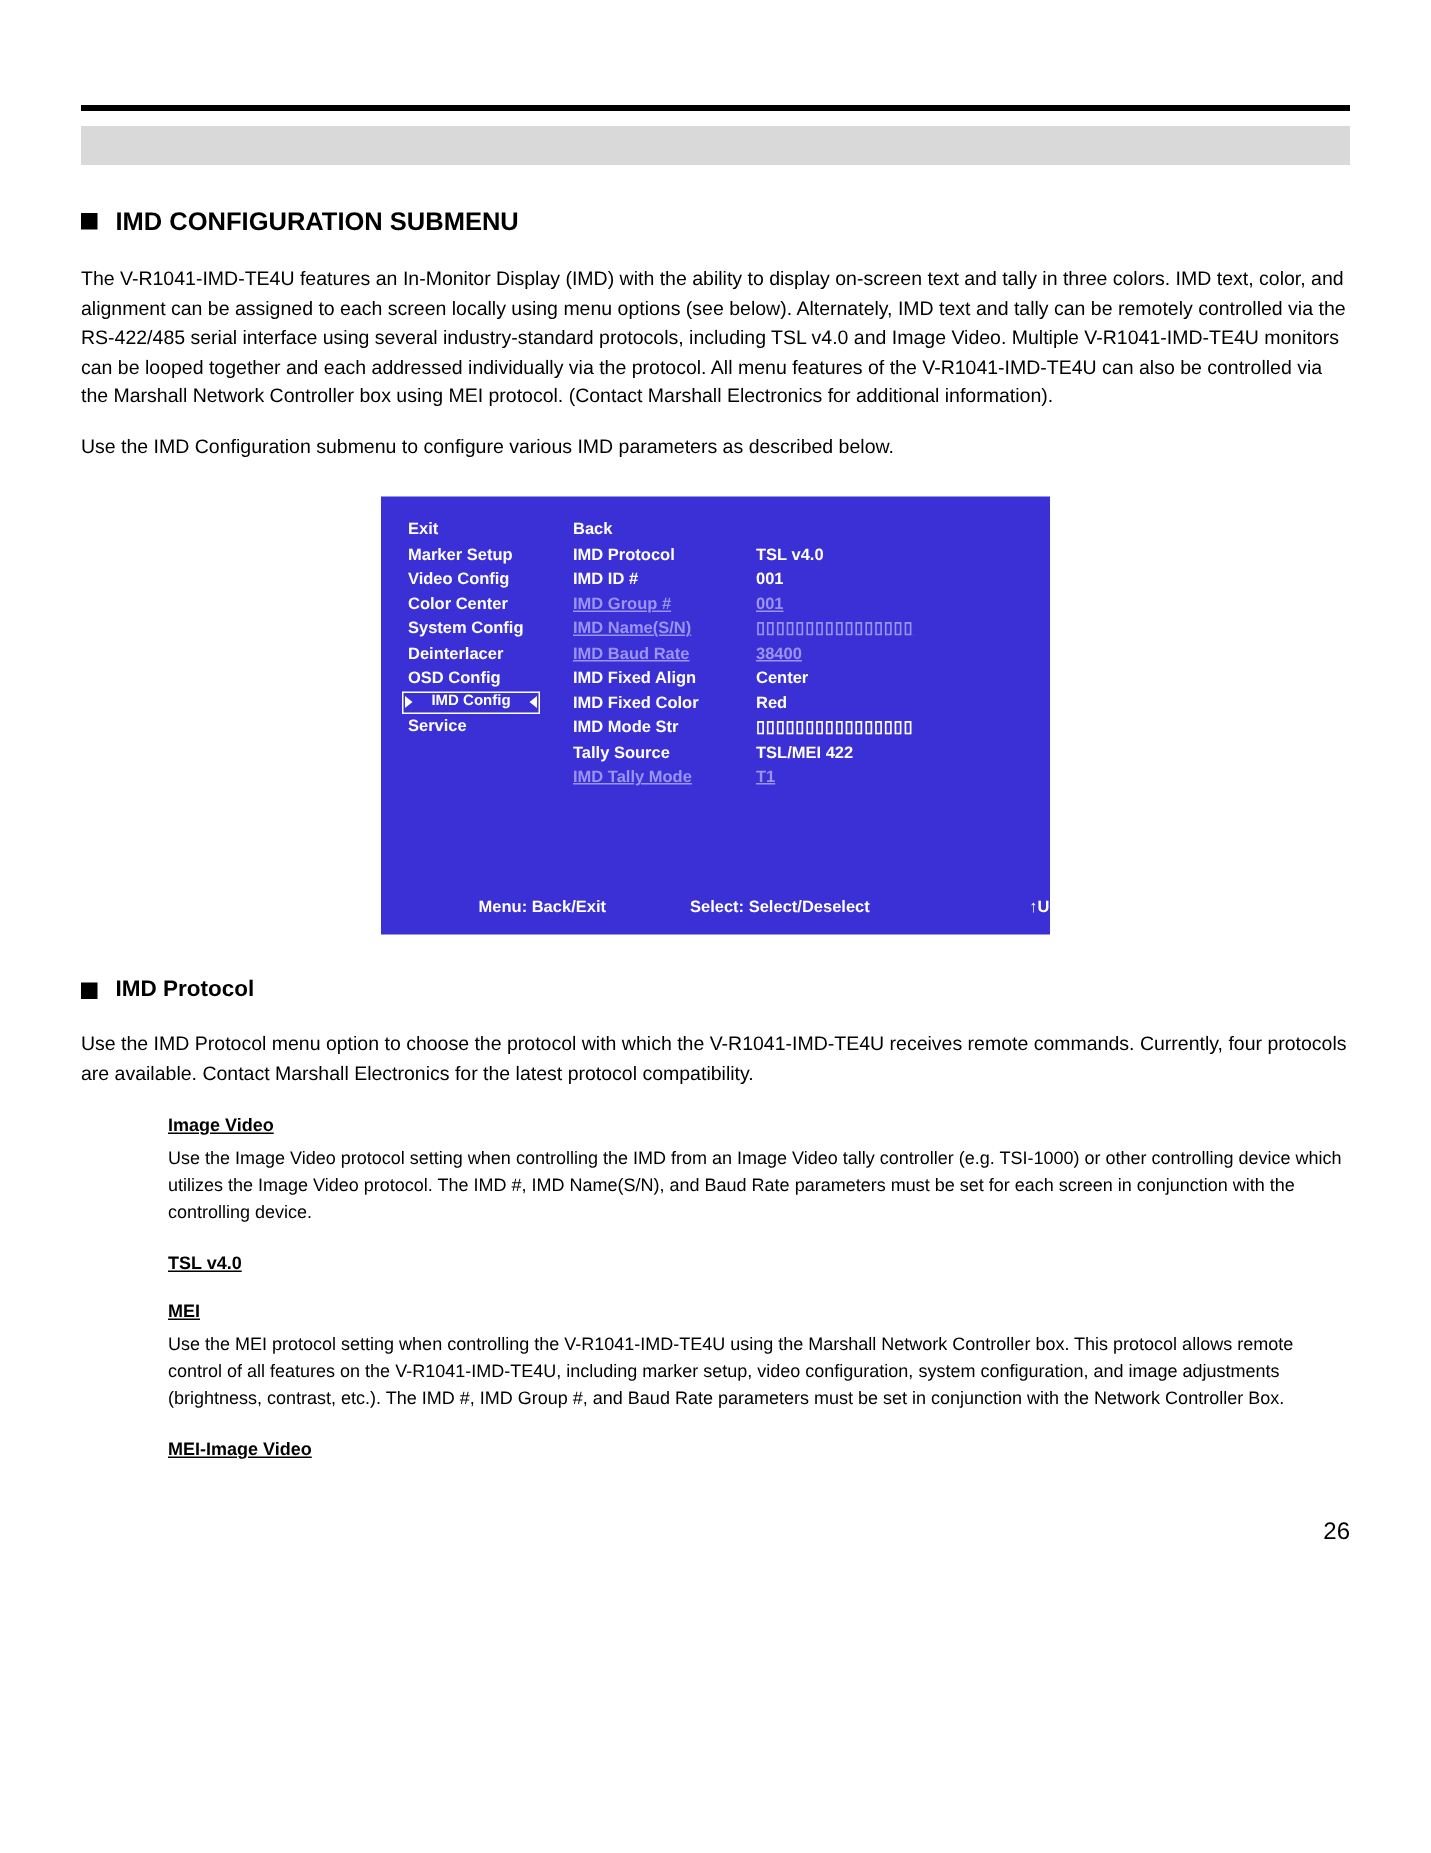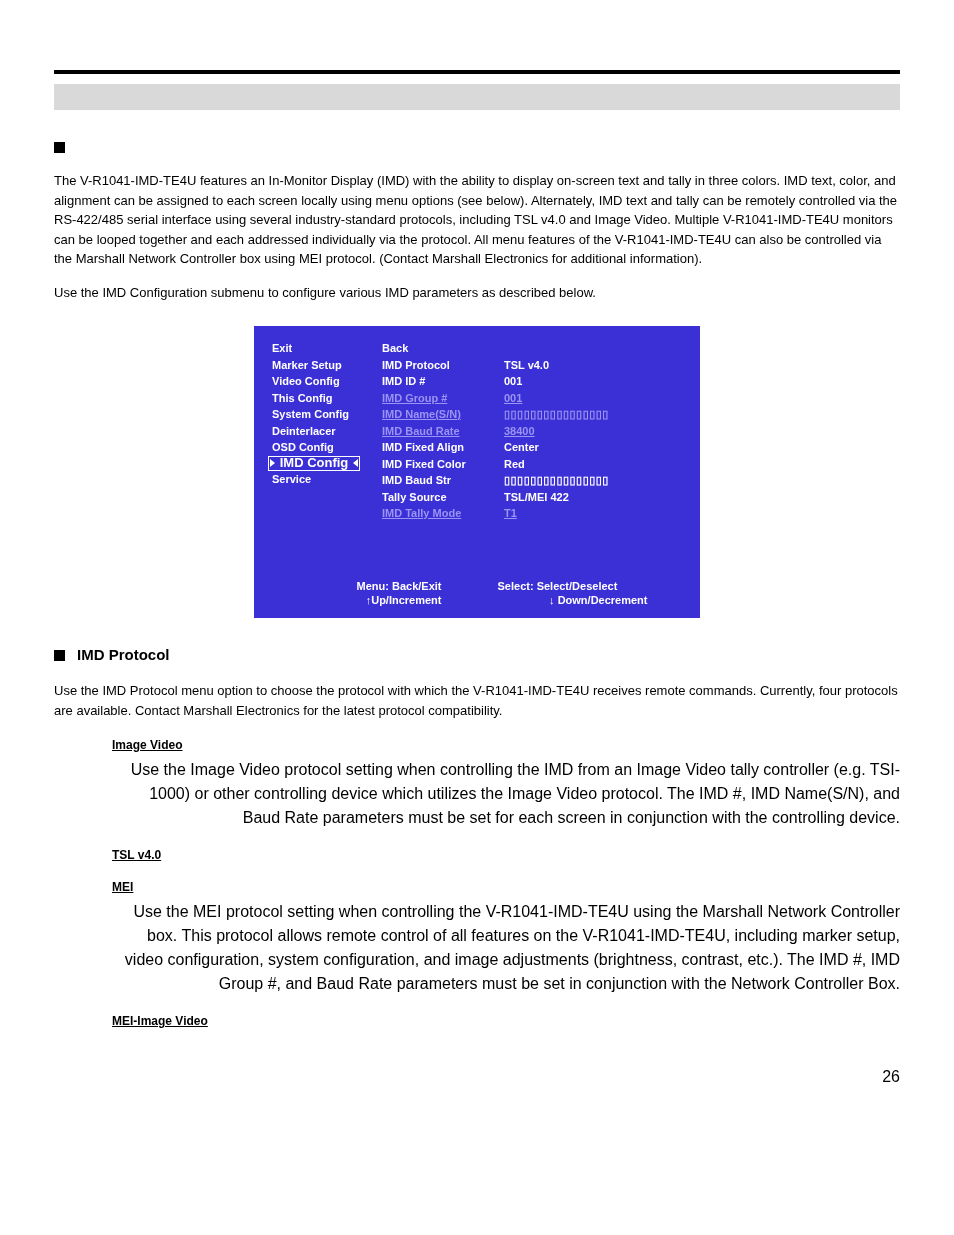--- a/index.html
+++ b/index.html
@@ -15,54 +15,55 @@
   .menu-shot { width: 446px; height: 292px; background: #3b2fd6; margin: 24px auto 26px auto; padding: 14px 18px 12px 18px; position: relative; font-family: Verdana, Geneva, sans-serif; }
   .menu-cols { display: flex; gap: 14px; }
   .col { font-size: 11px; font-weight: bold; color: #fff; line-height: 16.5px; white-space: nowrap; }
   .col.left { width: 96px; }
   .col.mid { width: 108px; }
   .col.right { flex: 1; }
   .dim { color: #9a94f3; font-weight: bold; text-decoration: underline; }
   .sel-wrap { display: flex; align-items: center; border: 1px solid #fff; height: 15px; padding: 0 1px; width: 92px; justify-content: space-between; margin-left: -4px; }
   .tri-r { width: 0; height: 0; border-top: 4px solid transparent; border-bottom: 4px solid transparent; border-left: 5px solid #fff; }
   .tri-l { width: 0; height: 0; border-top: 4px solid transparent; border-bottom: 4px solid transparent; border-right: 5px solid #fff; }
-  .sel-text { font-size: 13px; font-weight: bold; color: #fff; }
+  .sel-text { font-size: 10px; font-weight: bold; color: #fff; }
   .boxes { letter-spacing: 0.5px; font-size: 11px; }
-  .menu-footer { position: absolute; bottom: 12px; left: 0; right: 15px; display: flex; flex-direction: column; gap: 2px; font-size: 11px; font-weight: bold; color: #fff; }
+  .menu-footer { position: absolute; bottom: 12px; left: 0; right: 15px; display: flex; gap: 2px; font-size: 11px; font-weight: bold; color: #fff; }
   .menu-footer .row { display: flex; justify-content: center; gap: 56px; }
   .menu-footer .cell { min-width: 150px; }
   .menu-footer .right { text-align: right; }
   .sub-heading { font-size: 12px; font-weight: bold; text-decoration: underline; margin-top: 18px; margin-bottom: 6px; }
-  .sub-para { font-size: 16px; line-height: 1.5; margin-bottom: 10px; text-align: right; }
+  .sub-para { font-size: 12px; line-height: 1.5; margin-bottom: 10px; }
   .proto-block { margin-left: 58px; }
   .page-num { text-align: right; font-size: 16px; margin-top: 40px; }
 </style>
 </head>
 <body>
 
 <div class="page">
   <div class="hr-top"></div>
   <div class="grey-bar"></div>
 
   <div class="section-head">
     <div class="bullet-sq"></div>
+    <div class="section-title">IMD CONFIGURATION SUBMENU</div>
   </div>
 
   <div class="body-text">
     <p>The V-R1041-IMD-TE4U features an In-Monitor Display (IMD) with the ability to display on-screen text and tally in three colors. IMD text, color, and alignment can be assigned to each screen locally using menu options (see below). Alternately, IMD text and tally can be remotely controlled via the RS-422/485 serial interface using several industry-standard protocols, including TSL v4.0 and Image Video. Multiple V-R1041-IMD-TE4U monitors can be looped together and each addressed individually via the protocol. All menu features of the V-R1041-IMD-TE4U can also be controlled via the Marshall Network Controller box using MEI protocol. (Contact Marshall Electronics for additional information).</p>
     <p>Use the IMD Configuration submenu to configure various IMD parameters as described below.</p>
   </div>
 
   <div class="menu-shot">
     <div class="menu-cols">
       <div class="col left">
         <div>Exit</div>
         <div>Marker Setup</div>
         <div>Video Config</div>
-        <div>This Config</div>
+        <div>Color Center</div>
         <div>System Config</div>
         <div>Deinterlacer</div>
         <div>OSD Config</div>
         <div>
           <span class="sel-wrap">
             <span class="tri-r"></span>
             <span class="sel-text">IMD Config</span>
             <span class="tri-l"></span>
           </span>
         </div>
@@ -70,21 +71,21 @@
       </div>
       <div class="col mid">
         <div>Back</div>
         <div>IMD Protocol</div>
         <div>IMD ID #</div>
         <div class="dim">IMD Group #</div>
         <div class="dim">IMD Name(S/N)</div>
         <div class="dim">IMD Baud Rate</div>
         <div>IMD Fixed Align</div>
         <div>IMD Fixed Color</div>
-        <div>IMD Baud Str</div>
+        <div>IMD Mode Str</div>
         <div>Tally Source</div>
         <div class="dim">IMD Tally Mode</div>
       </div>
       <div class="col right">
         <div>&nbsp;</div>
         <div>TSL v4.0</div>
         <div>001</div>
         <div class="dim">001</div>
         <div class="dim boxes">▯▯▯▯▯▯▯▯▯▯▯▯▯▯▯▯</div>
         <div class="dim">38400</div>

